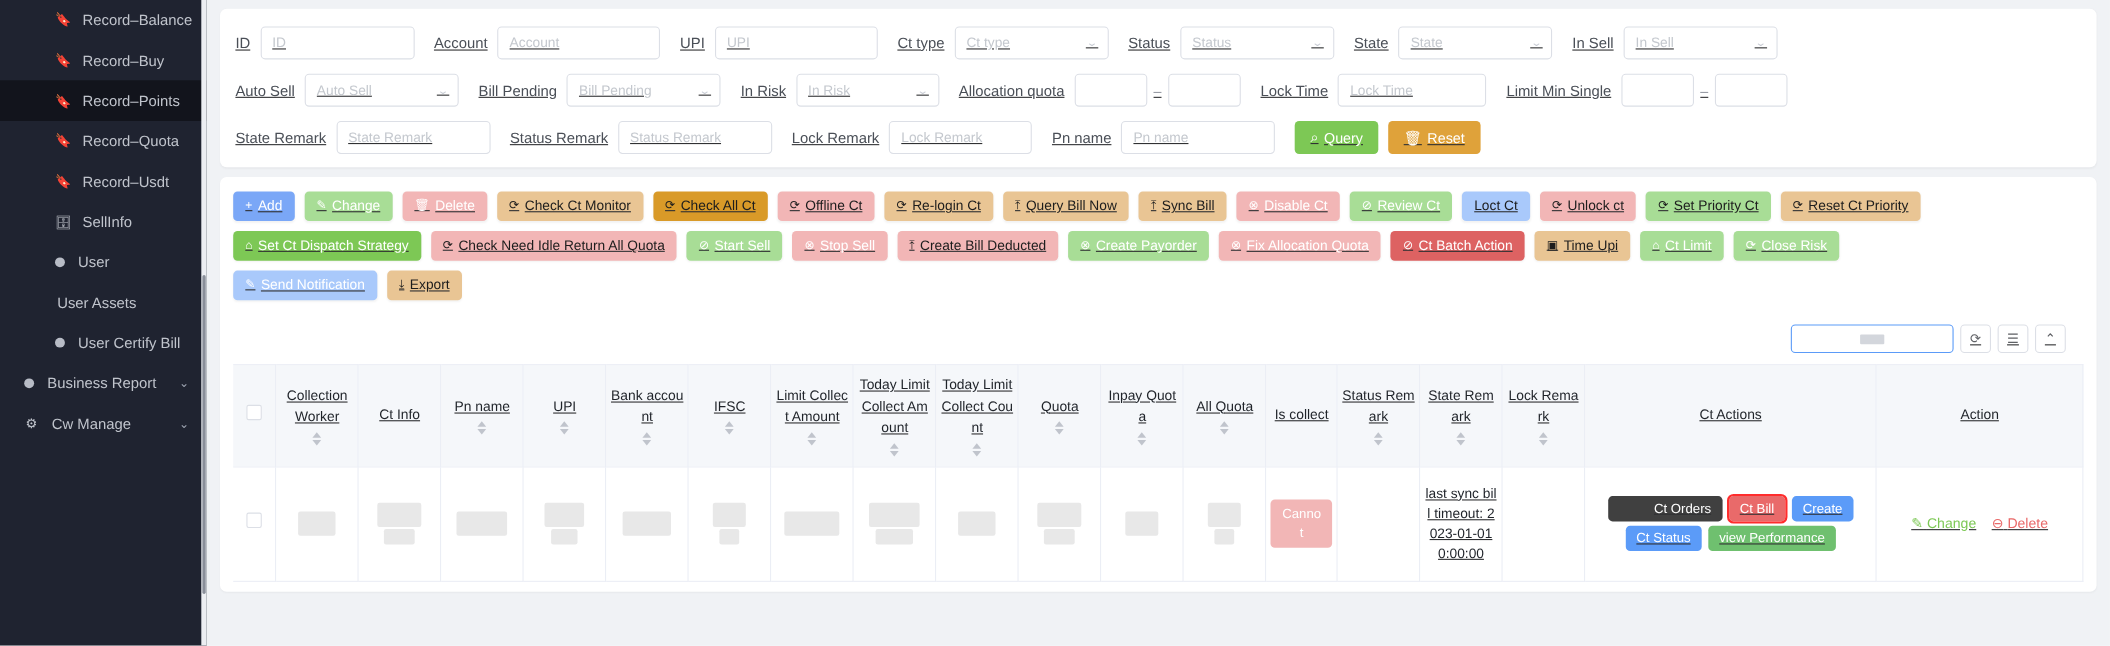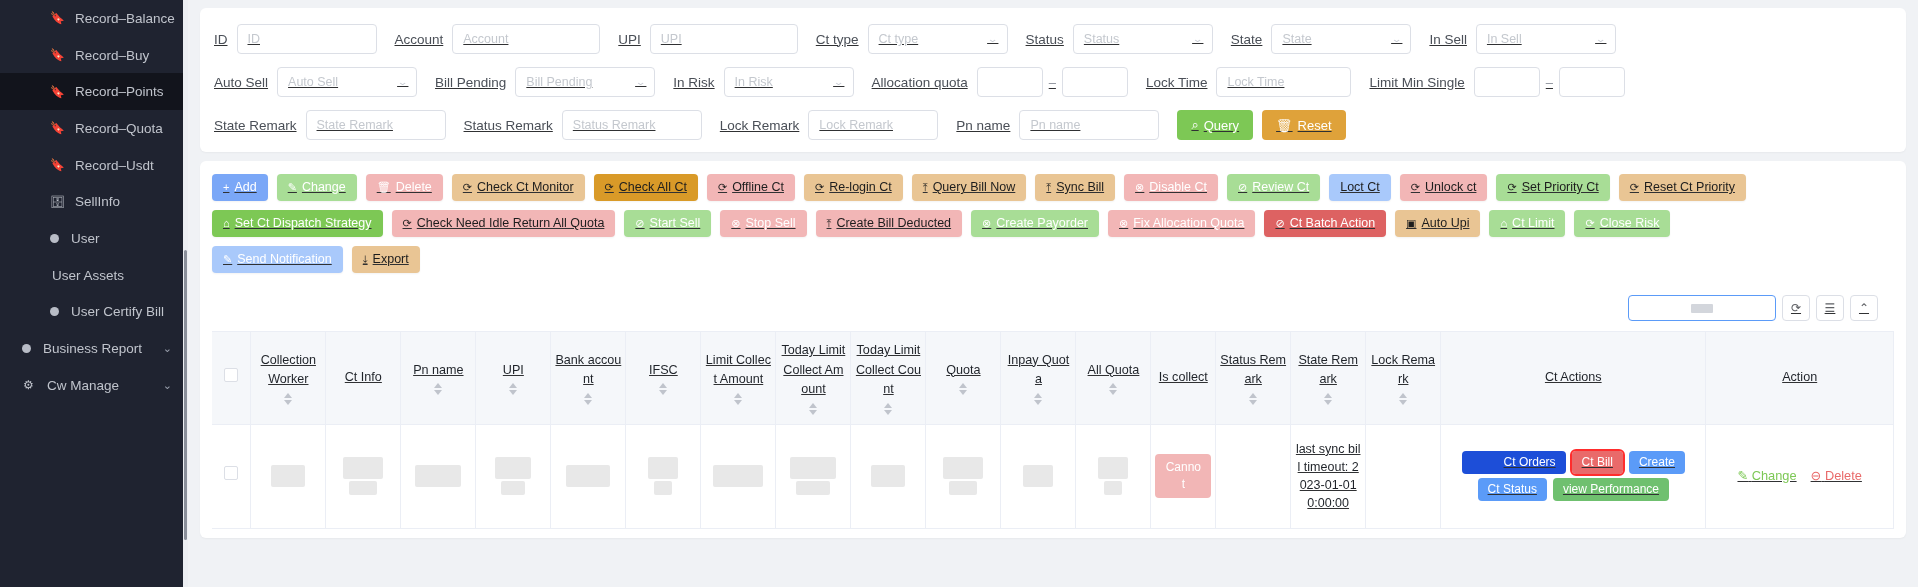--- a/index.html
+++ b/index.html
@@ -144,21 +144,21 @@
   .redact{ background:#e8e8e8; border-radius:2px; display:block; margin:2px auto; }
   .badge-cannot{
     background:#f2b6b6; color:#fff; font-size:12px; border-radius:4px;
     padding:5px 10px; display:inline-block;
   }
   .act{
     display:inline-flex; align-items:center; justify-content:center;
     height:23px; padding:0 10px; border-radius:4px; font-size:12px;
     color:#fff; margin:2px 3px; cursor:pointer; white-space:nowrap;
   }
-  .a-orange{ background:#1d4ed8;padding-left:42px; }
+  .a-orange{ background:#404040;padding-left:42px; }
   .a-red{ background:#e96a6a; outline:2px solid #ff2d2d; }
   .a-blue{ background:#5b9bf8; }
   .a-green{ background:#6fc06f; }
   .lnk{ color:#7dc855; font-size:12.8px; cursor:pointer; white-space:nowrap; margin:0 7px; }
   .lnk.del{ color:#e96a6a; }
   .acts-cell{ display:flex; align-items:center; justify-content:center; }
 </style>
 </head>
 <body>
 
@@ -438,21 +438,21 @@
             <button class="tbtn c-pink">
               <span class="gi">⊗</span>
               <span>Fix Allocation Quota</span>
             </button>
             <button class="tbtn c-red">
               <span class="gi">⊘</span>
               <span>Ct Batch Action</span>
             </button>
             <button class="tbtn c-tan">
               <span class="gi">▣</span>
-              <span>Auto Upi</span>
+              <span>Time Upi</span>
             </button>
             <button class="tbtn c-green">
               <span class="gi">⌂</span>
               <span>Ct Limit</span>
             </button>
             <button class="tbtn c-green">
               <span class="gi">⟳</span>
               <span>Close Risk</span>
             </button>
           </div>

